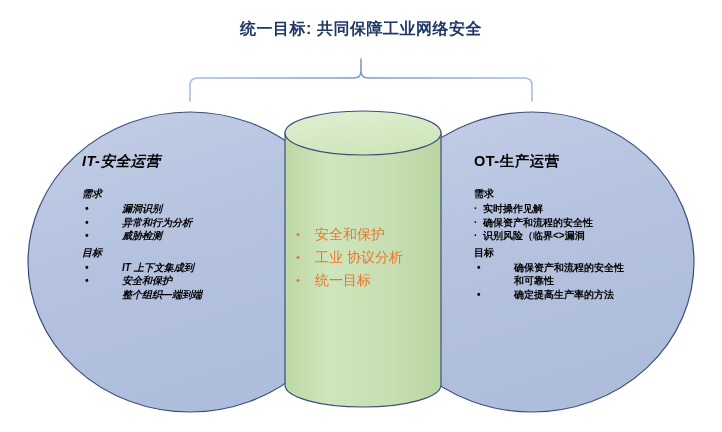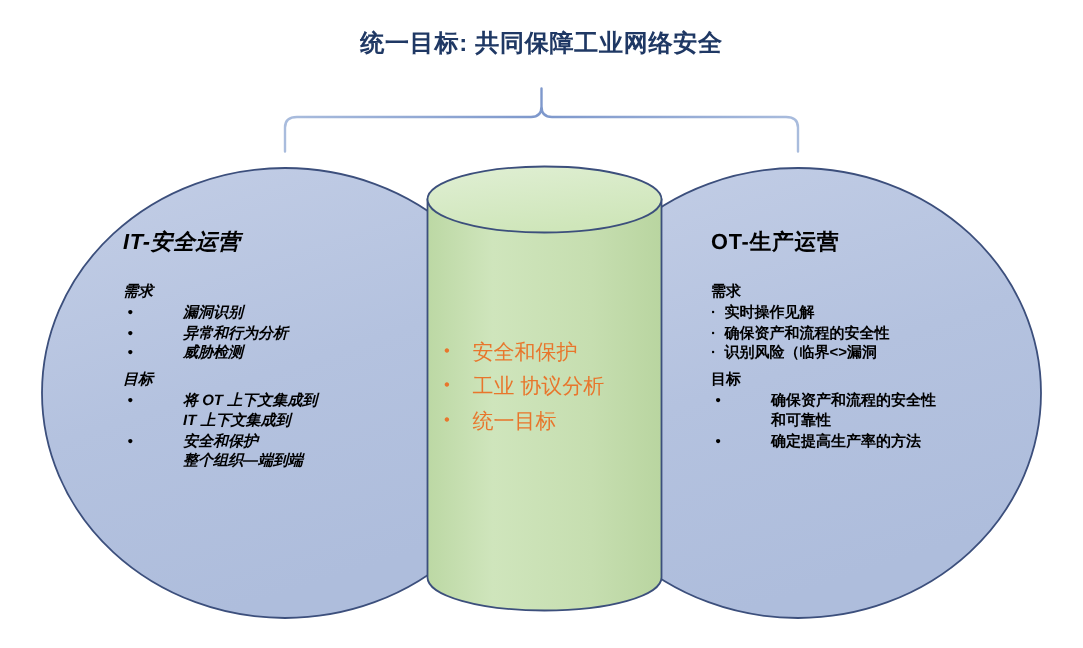--- a/index.html
+++ b/index.html
@@ -227,21 +227,20 @@
       <li>
           <span class="bul">•</span>
           <span class="cont">威胁检测</span>
         </li>
     </ul>
 
     <div class="sec-label" id="it-goals-label">目标</div>
     <ul class="blist wide">
       <li>
           <span class="bul">•</span>
-          <span class="cont">将 OT 上下文集成到</span>
           <span class="sub">IT 上下文集成到</span>
         </li>
       <li>
           <span class="bul">•</span>
           <span class="cont">安全和保护</span>
           <span class="sub">整个组织—端到端</span>
         </li>
     </ul>
   </div>
 

